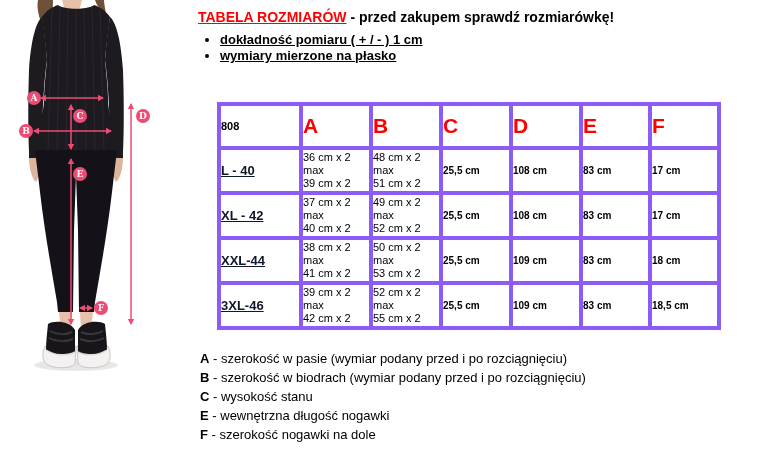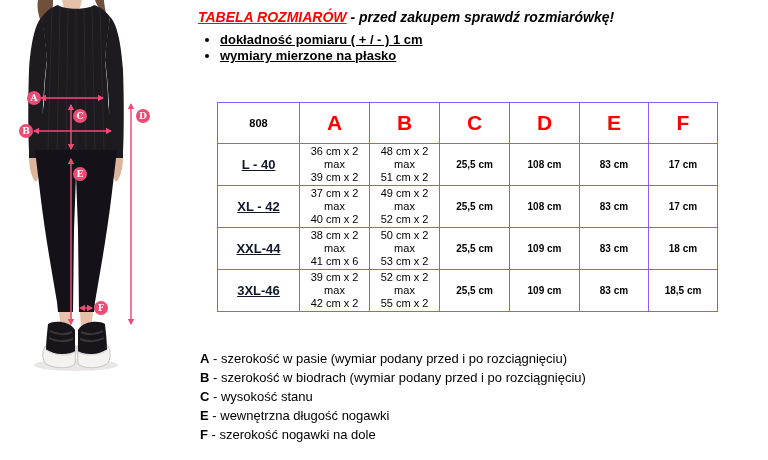--- a/index.html
+++ b/index.html
@@ -6,31 +6,31 @@
   body{
     width:768px;height:460px;position:relative;overflow:hidden;
     background:#ffffff;font-family:"Liberation Sans","DejaVu Sans",sans-serif;
     color:#000;
   }
   
   .figure-wrap{position:absolute;left:0;top:0;width:170px;height:380px;}
   .figure-wrap svg{display:block;}
   
   .header-block{position:absolute;left:198px;top:9px;width:420px;}
-  .title-line{font-size:14px;font-weight:bold;white-space:nowrap;font-style:italic;}
+  .title-line{font-size:14px;font-weight:bold;white-space:nowrap;}
   .title-highlight{color:#ff0000;text-decoration:underline;}
   .bullet-list{margin:7px 0 0 0;padding-left:22px;font-size:13px;font-weight:bold;text-decoration:underline;}
   .bullet-list li{line-height:16px;margin:0;}
   
   .size-table{
     position:absolute;left:217px;top:102px;width:500px;
     border-collapse:collapse;table-layout:fixed;
   }
   .size-table td{
-    border:1px solid #8b5cf6;text-align:center;vertical-align:middle;
+    border:4px solid #8b5cf6;vertical-align:middle;
     padding:0;overflow:hidden;
   }
   .size-table tr.head-row td{height:40px;}
   .size-table tr.data-row td{height:41px;}
   .model-no{font-size:11px;font-weight:bold;}
   .col-head{font-size:21px;font-weight:bold;color:#ff0000;}
   .size-name{font-size:13px;font-weight:bold;color:#0f172a;text-decoration:underline;}
   .cell-multi div{font-size:11px;font-weight:normal;line-height:13px;}
   .cell-val{font-size:10px;font-weight:bold;}
   
@@ -216,21 +216,21 @@
     <td class="cell-val">108 cm</td>
     <td class="cell-val">83 cm</td>
     <td class="cell-val">17 cm</td>
   </tr>
 
   <tr class="data-row">
     <td class="size-name">XXL-44</td>
     <td class="cell-multi">
       <div>38 cm x 2</div>
       <div>max</div>
-      <div>41 cm x 6</div>
+      <div>41 cm x 2</div>
     </td>
     <td class="cell-multi">
       <div>50 cm x 2</div>
       <div>max</div>
       <div>53 cm x 2</div>
     </td>
     <td class="cell-val">25,5 cm</td>
     <td class="cell-val">109 cm</td>
     <td class="cell-val">83 cm</td>
     <td class="cell-val">18 cm</td>

